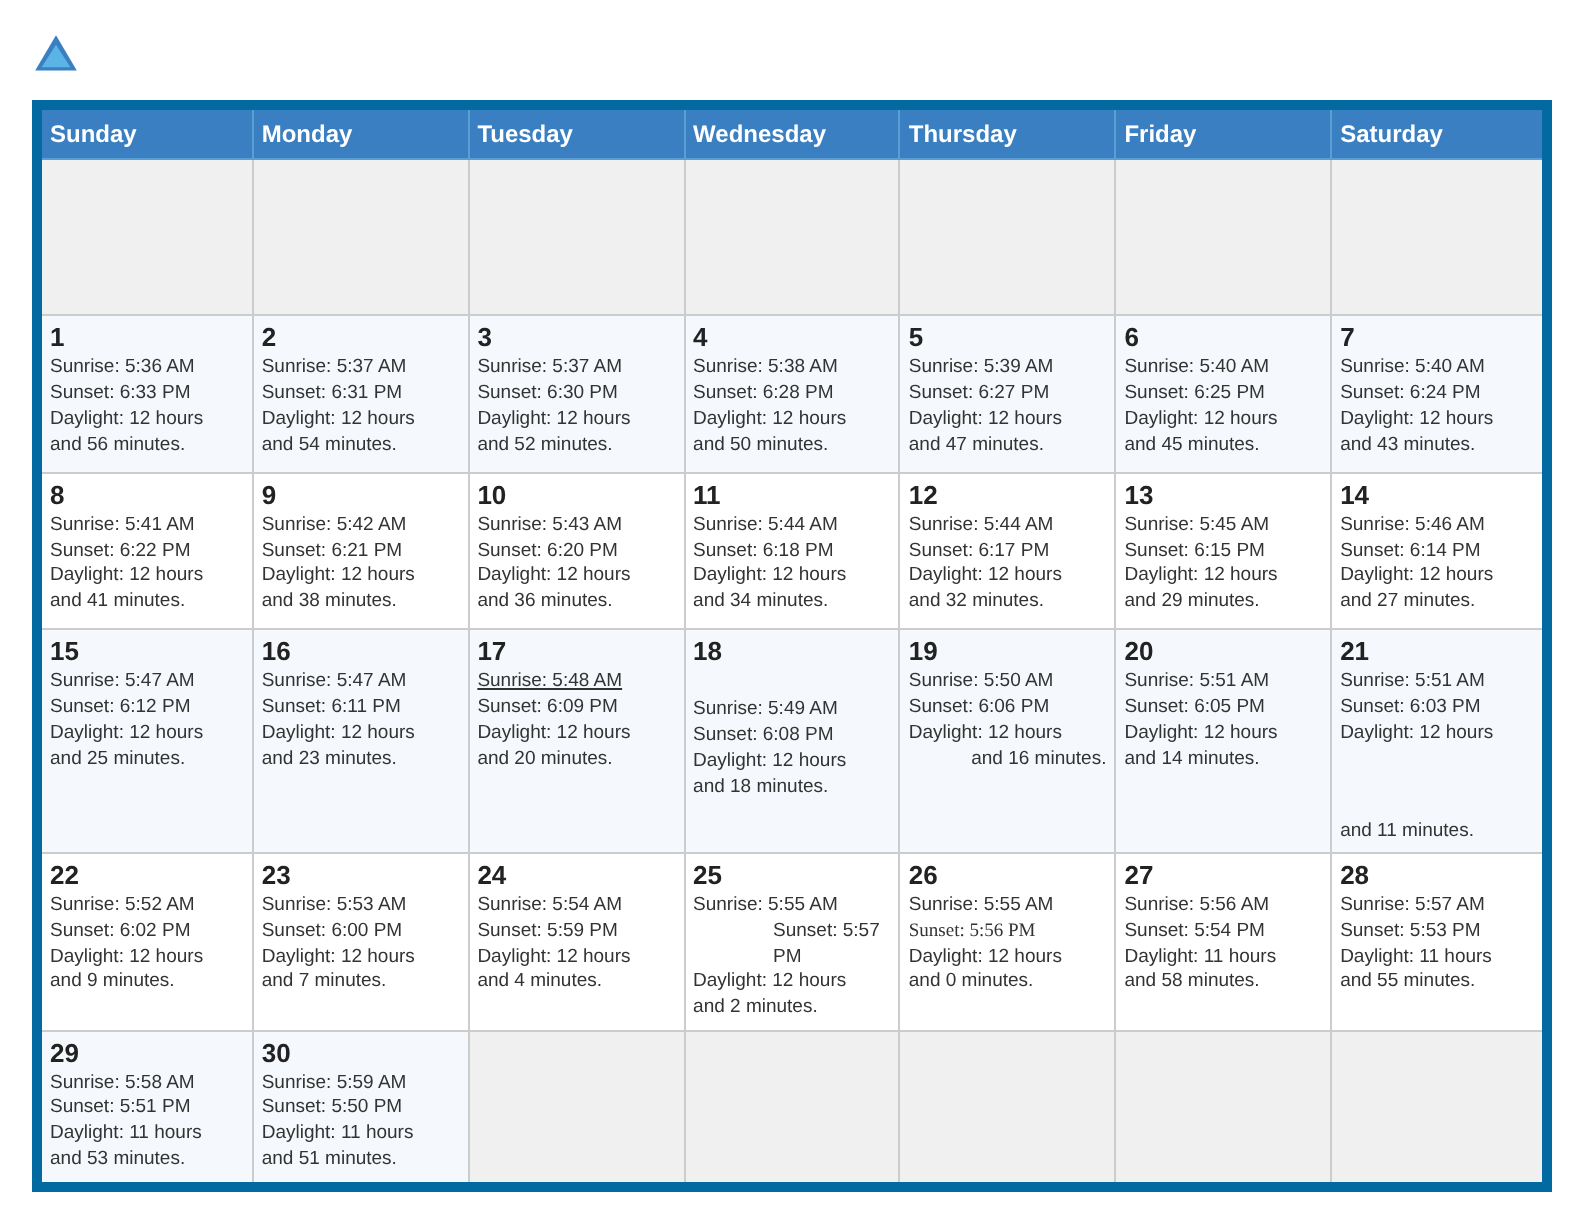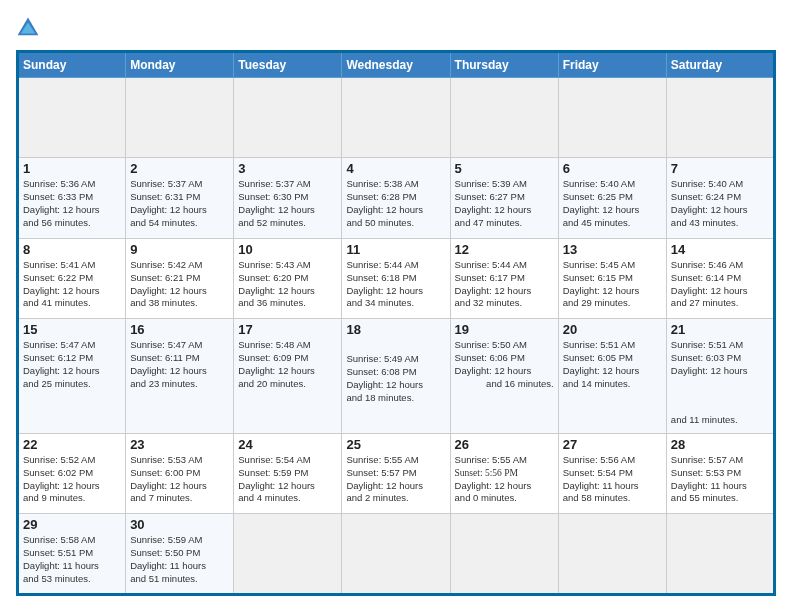--- a/index.html
+++ b/index.html
@@ -50,21 +50,21 @@
       font-weight: bold;
       color: #333;
     }
     .title-sub {
       font-size: 16px;
       color: #555;
       margin-top: 2px;
     }
     .calendar {
       flex: 1;
-      border: 3px solid #0369a1;
+      border: 5px solid #0369a1;
       border-collapse: collapse;
       width: 100%;
       table-layout: fixed;
     }
     .calendar th {
       background: #3a7fc1;
       color: #fff;
       font-size: 12px;
       font-weight: bold;
       padding: 5px 4px;
@@ -245,21 +245,21 @@
           </td>
           <td>
             <span class="day-num">16</span>
             <span style="display: block; line-height: 1.35;">Sunrise: 5:47 AM</span>
             <span style="display: block; line-height: 1.35;">Sunset: 6:11 PM</span>
             <span style="display: block; line-height: 1.35;">Daylight: 12 hours</span>
             <span style="display: block; line-height: 1.35;">and 23 minutes.</span>
           </td>
           <td>
             <span class="day-num">17</span>
-            <span style="display: block; line-height: 1.35;">Sunrise: 5:48 AM</span>
+            <span style="display: block; line-height: 1.35; text-decoration: underline;">Sunrise: 5:48 AM</span>
             <span style="display: block; line-height: 1.35;">Sunset: 6:09 PM</span>
             <span style="display: block; line-height: 1.35;">Daylight: 12 hours</span>
             <span style="display: block; line-height: 1.35;">and 20 minutes.</span>
           </td>
           <td>
             <span class="day-num">18</span>
             <span style="display: block; line-height: 1.35; margin-top: 16px;">Sunrise: 5:49 AM</span>
             <span style="display: block; line-height: 1.35;">Sunset: 6:08 PM</span>
             <span style="display: block; line-height: 1.35;">Daylight: 12 hours</span>
             <span style="display: block; line-height: 1.35;">and 18 minutes.</span>
@@ -304,21 +304,21 @@
           <td>
             <span class="day-num">24</span>
             <span style="display: block; line-height: 1.35;">Sunrise: 5:54 AM</span>
             <span style="display: block; line-height: 1.35;">Sunset: 5:59 PM</span>
             <span style="display: block; line-height: 1.35;">Daylight: 12 hours</span>
             <span style="display: block; line-height: 1.35;">and 4 minutes.</span>
           </td>
           <td>
             <span class="day-num">25</span>
             <span style="display: block; line-height: 1.35;">Sunrise: 5:55 AM</span>
-            <span style="display: block; line-height: 1.35;">Sunset: 5:57 PM</span>
+            <span style="display: block; line-height: 1.35; margin-left: 40px;">Sunset: 5:57 PM</span>
             <span style="display: block; line-height: 1.35;">Daylight: 12 hours</span>
             <span style="display: block; line-height: 1.35;">and 2 minutes.</span>
           </td>
           <td>
             <span class="day-num">26</span>
             <span style="display: block; line-height: 1.35;">Sunrise: 5:55 AM</span>
             <span style="display: block; line-height: 1.35; font-family: Liberation Serif, serif;">Sunset: 5:56 PM</span>
             <span style="display: block; line-height: 1.35;">Daylight: 12 hours</span>
             <span style="display: block; line-height: 1.35;">and 0 minutes.</span>
           </td>

